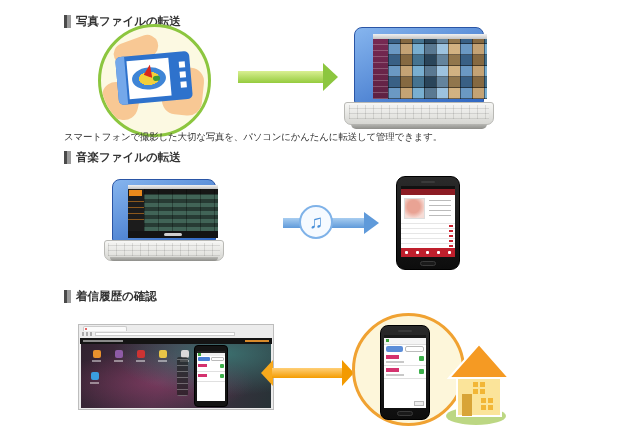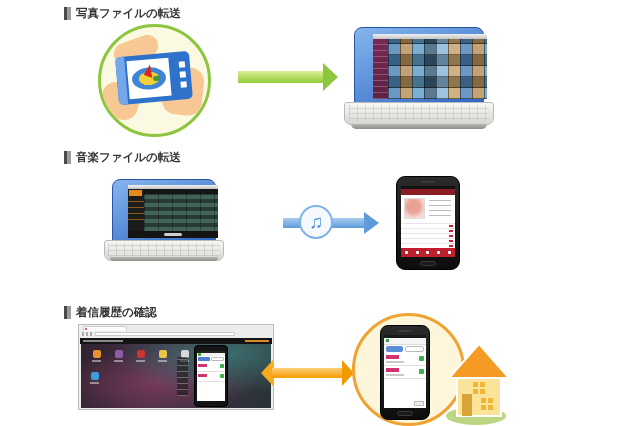--- a/index.html
+++ b/index.html
@@ -170,21 +170,21 @@
   .p3row .tline{position:absolute;left:2px;top:8px;width:18px;height:2px;background:#c9c9c9;}
   .p3row .gphone{position:absolute;right:2px;top:3px;width:5px;height:5px;background:#3db04b;border-radius:1px;}
   .p3btn{position:absolute;right:2px;bottom:2px;width:10px;height:5px;background:#eee;border:1px solid #bbb;box-sizing:border-box;}
   #house{position:absolute;left:445px;top:338px;width:64px;height:88px;}
 </style>
 </head>
 <body>
 
 <div class="canvas">
 
-  <div class="hd" style="left:64px;top:6px;">
+  <div class="hd" style="left:64px;top:14px;">
     <span class="mk"></span>
     <span>写真ファイルの転送</span>
   </div>
 
   <div id="circle1">
     <div class="hand" id="hand1"></div>
     <div class="hand" id="hand2"></div>
     <div class="hand" id="hand3"></div>
     <div id="phone1">
       <div class="edge"></div>
@@ -212,20 +212,21 @@
         <div class="tbar"></div>
         <div id="sb1"></div>
         <div id="th1"></div>
       </div>
     </div>
     <div class="deck"></div>
     <div class="keys"></div>
     <div class="bstrip"></div>
   </div>
 
+  <div class="cap" style="left:64px;top:131px;">スマートフォンで撮影した大切な写真を、パソコンにかんたんに転送して管理できます。</div>
 
   <div class="hd" style="left:64px;top:150px;">
     <span class="mk"></span>
     <span>音楽ファイルの転送</span>
   </div>
 
   <div class="laptop" id="laptop2">
     <div class="lid">
       <div class="lscr">
         <div class="tbar"></div>
@@ -262,21 +263,21 @@
           <i></i>
           <i></i>
           <i></i>
           <i></i>
         </div>
     </div>
     <div class="home"></div>
   </div>
 
 
-  <div class="hd" style="left:64px;top:289px;margin-top:16px;">
+  <div class="hd" style="left:64px;top:289px;">
     <span class="mk"></span>
     <span>着信履歴の確認</span>
   </div>
 
   <div id="browser">
     <div class="tab">
         <i></i>
       </div>
     <div class="navdots"></div>
     <div class="addr"></div>

